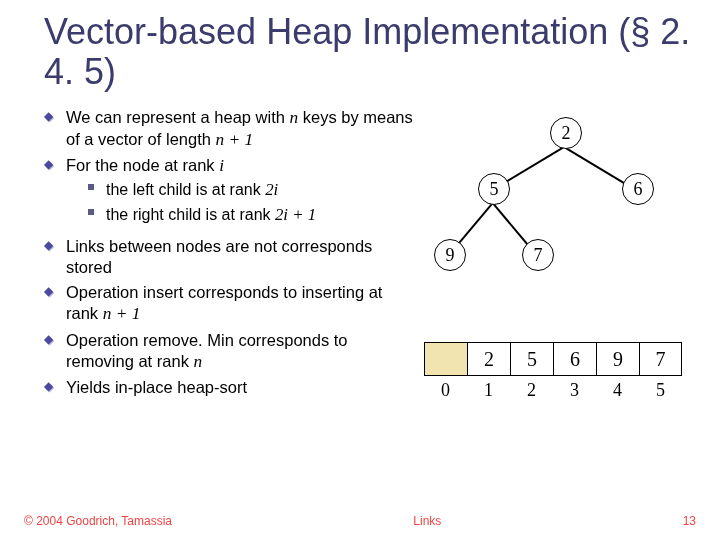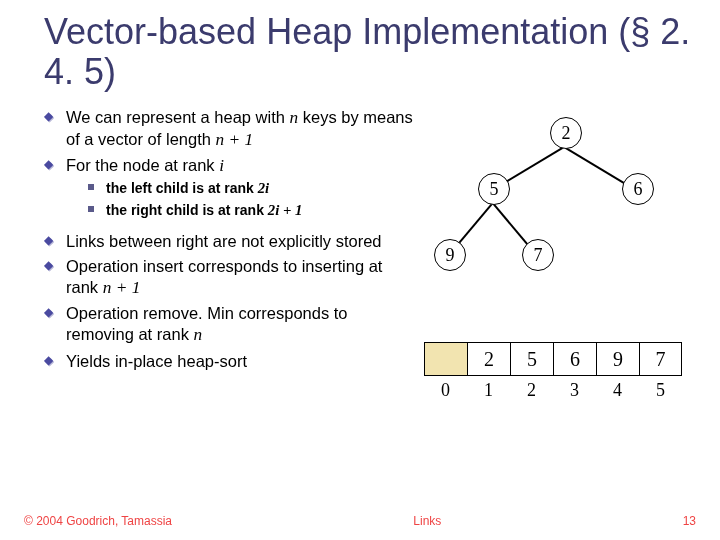--- a/index.html
+++ b/index.html
@@ -45,23 +45,22 @@
     content: "◆";
     position: absolute;
     left: 0;
     top: 2px;
     font-size: 12px;
     color: #4a4aa0;
     text-shadow: 1px 1px 0 #b8b8d8;
   }
   ul.sub {
     list-style: none;
-    font-size: 14px;
+    font-size: 16px;
     padding: 2px 0 4px 22px;
-    font-weight: bold;
   }
   ul.sub > li {
     position: relative;
     padding-left: 18px;
     margin-bottom: 3px;
   }
   ul.sub > li::before {
     content: "";
     position: absolute;
     left: 0;
@@ -149,21 +148,21 @@
         <span>For the node at rank </span><span class="it">i</span>
         <ul class="sub">
           <li>
             <span>the left child is at rank </span><span class="it">2i</span>
           </li>
           <li>
             <span>the right child is at rank </span><span class="it">2i + 1</span>
           </li>
         </ul>
       </li>
-      <li>Links between right are not explicitly stored</li>
+      <li>Links between nodes are not corresponds stored</li>
       <li>
         <span>Operation insert corresponds to inserting at rank </span><span class="it">n + 1</span>
       </li>
       <li>
         <span>Operation remove. Min corresponds to removing at rank </span><span class="it">n</span>
       </li>
       <li>Yields in-place heap-sort</li>
     </ul>
   </div>
 

